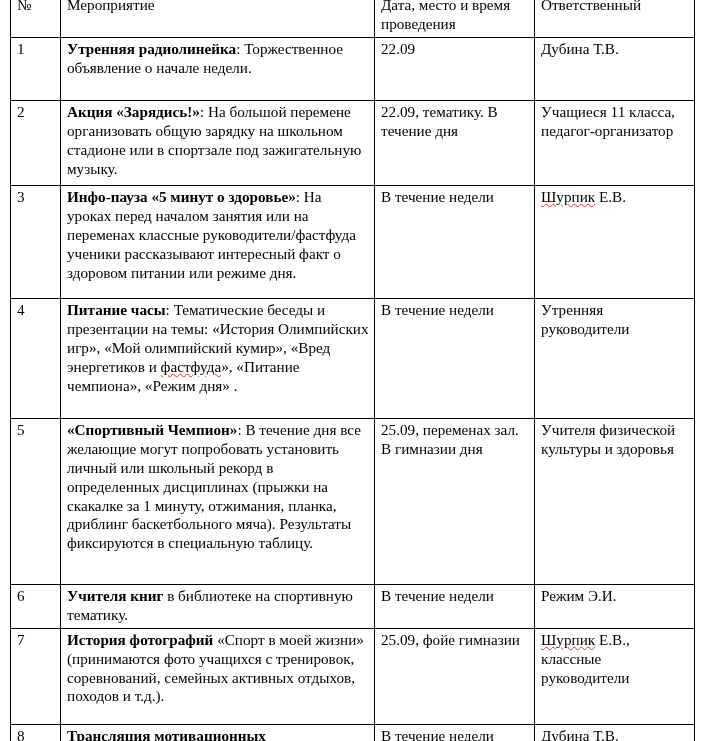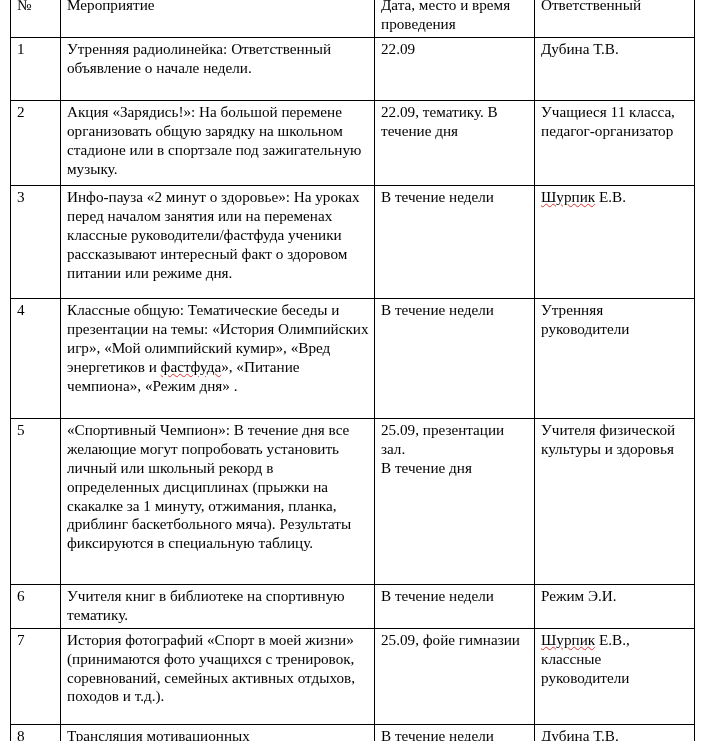--- a/index.html
+++ b/index.html
@@ -43,21 +43,21 @@
     text-align: left;
     font-weight: normal;
   }
   table.plan th {
     padding-top: 3px;
   }
   td.num, th.num {
     padding-left: 7px;
   }
   .b {
-    font-weight: normal;
+    font-weight: bold;
   }
   .sp {
     
     text-decoration: underline;
     text-decoration-color: #e03030;
     text-decoration-style: wavy;
     text-decoration-thickness: 1px;
     text-underline-offset: 1px;
   }
   tr.r1 td { height: 57px; }
@@ -85,52 +85,52 @@
         <th class="num">№</th>
         <th>Мероприятие</th>
         <th>Дата, место и время проведения</th>
         <th>Ответственный</th>
       </tr>
     </thead>
     <tbody>
 
       <tr class="r1">
         <td class="num">1</td>
-        <td><span class="b">Утренняя радиолинейка</span><span>: Ответственный объявление о начале недели.</span></td>
+        <td><span class="b">Утренняя радиолинейка</span><span>: Торжественное объявление о начале недели.</span></td>
         <td>22.09</td>
         <td>Дубина Т.В.</td>
       </tr>
 
       <tr class="r2">
         <td class="num">2</td>
         <td><span class="b">Акция «Зарядись!»</span><span>: На большой перемене организовать общую зарядку на школьном стадионе или в спортзале под зажигательную музыку.</span></td>
         <td>22.09, тематику. В течение дня</td>
         <td>Учащиеся 11 класса, педагог-организатор</td>
       </tr>
 
       <tr class="r3">
         <td class="num">3</td>
-        <td><span class="b">Инфо-пауза «2 минут о здоровье»</span><span>: На уроках перед началом занятия или на переменах классные руководители/фастфуда ученики рассказывают интересный факт о здоровом питании или режиме дня.</span></td>
+        <td><span class="b">Инфо-пауза «5 минут о здоровье»</span><span>: На уроках перед началом занятия или на переменах классные руководители/фастфуда ученики рассказывают интересный факт о здоровом питании или режиме дня.</span></td>
         <td>В течение недели</td>
         <td><span class="sp">Шурпик</span><span> Е.В.</span></td>
       </tr>
 
       <tr class="r4">
         <td class="num">4</td>
-        <td><span class="b">Классные общую</span><span>: Тематические беседы и презентации на темы: «История Олимпийских игр», «Мой олимпийский кумир», «Вред энергетиков и </span><span class="sp">фастфуда</span><span>», «Питание чемпиона», «Режим дня» .</span></td>
+        <td><span class="b">Питание часы</span><span>: Тематические беседы и презентации на темы: «История Олимпийских игр», «Мой олимпийский кумир», «Вред энергетиков и </span><span class="sp">фастфуда</span><span>», «Питание чемпиона», «Режим дня» .</span></td>
         <td>В течение недели</td>
         <td>Утренняя руководители</td>
       </tr>
 
       <tr class="r5">
         <td class="num">5</td>
         <td><span class="b">«Спортивный Чемпион»</span><span>: В течение дня все желающие могут попробовать установить личный или школьный рекорд в определенных дисциплинах (прыжки на скакалке за 1 минуту, отжимания, планка, дриблинг баскетбольного мяча). Результаты фиксируются в специальную таблицу.</span></td>
         <td>
-            <div>25.09, презентации зал.</div>
-            <div>В течение дня</div>
+            <div>25.09, переменах зал.</div>
+            <div>В гимназии дня</div>
           </td>
         <td>Учителя физической культуры и здоровья</td>
       </tr>
 
       <tr class="r6">
         <td class="num">6</td>
         <td><span class="b">Учителя книг</span><span> в библиотеке на спортивную тематику.</span></td>
         <td>В течение недели</td>
         <td>Режим Э.И.</td>
       </tr>

